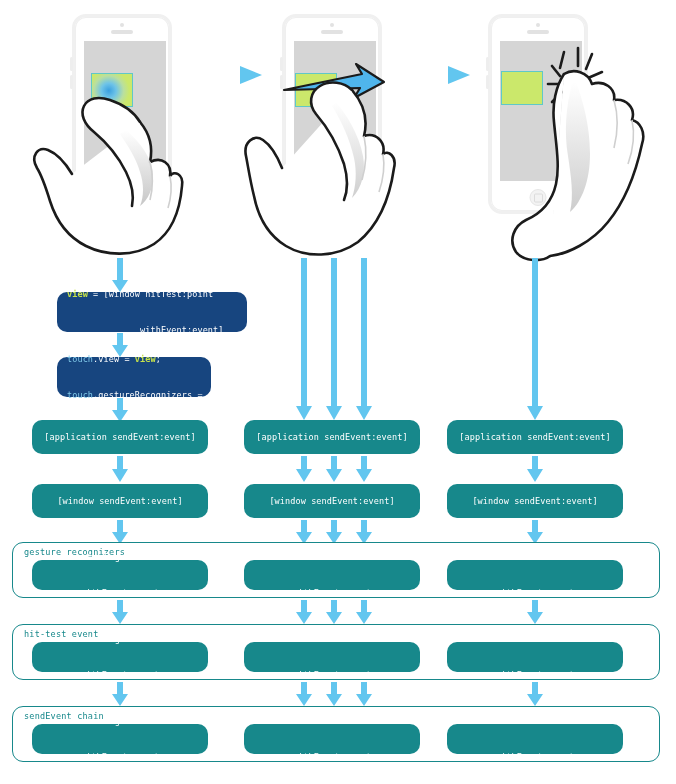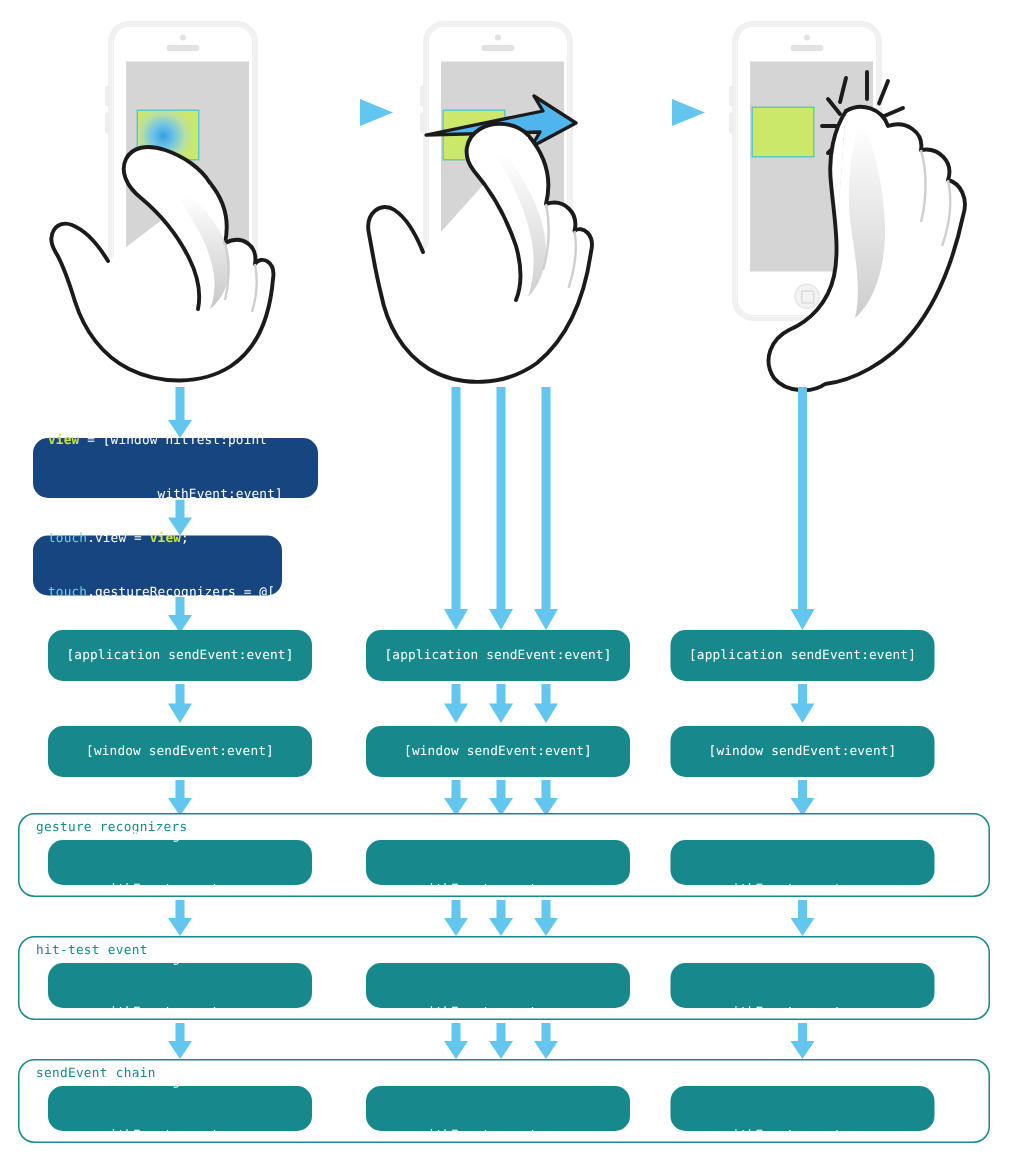--- a/index.html
+++ b/index.html
@@ -72,28 +72,28 @@
 
   
   .arr-h { position: absolute; }
   .arr-v { position: absolute; }
 
   
   .box {
     position: absolute;
     border-radius: 10px;
     display: flex; align-items: center; justify-content: center;
-    text-align: left;
+    text-align: center;
     font-size: 8.5px;
     line-height: 12px;
     letter-spacing: 0.1px;
     white-space: pre;
     color: #ffffff;
   }
-  .box.navy { background: #17457f; }
+  .box.navy { background: #17457f; margin-left: 35px; }
   .box.navy.b1 { background: #17457f; }
   .box.teal { background: #17888b; }
 
   .codeline { display: block; }
   .kw-green { color: #c7e24a; font-weight: bold; }
   .kw-blue  { color: #7fc8e8; }
   .pre-left { text-align: left; white-space: pre; }
 
   
   .group {
@@ -243,21 +243,21 @@
     <div>
       <span class="codeline"><span class="kw-green">view</span><span> = [window hitTest:point</span></span>
       <span class="codeline">              withEvent:event]</span>
     </div>
   </div>
 
   <svg class="arr-v" style="left:112px; top:333px; width:16px; height:24px;" viewBox="0 0 16 24">
     <path d="M5 0 L11 0 L11 12 L16 12 L8 24 L0 12 L5 12 Z" fill="#62c6ef"></path>
   </svg>
 
-  <div class="box navy pre-left" style="left:22px; top:357px; width:166px; height:40px; padding:0 10px; justify-content:flex-start;">
+  <div class="box navy pre-left" style="left:22px; top:357px; width:154px; height:40px; padding:0 10px; justify-content:flex-start;">
     <div>
       <span class="codeline"><span class="kw-blue">touch</span><span>.view = </span><span class="kw-green">view</span><span>;</span></span>
       <span class="codeline"><span class="kw-blue">touch</span><span>.gestureRecognizers = @[...]</span></span>
     </div>
   </div>
 
   <svg class="arr-v" style="left:112px; top:398px; width:16px; height:24px;" viewBox="0 0 16 24">
     <path d="M5 0 L11 0 L11 12 L16 12 L8 24 L0 12 L5 12 Z" fill="#62c6ef"></path>
   </svg>
 

